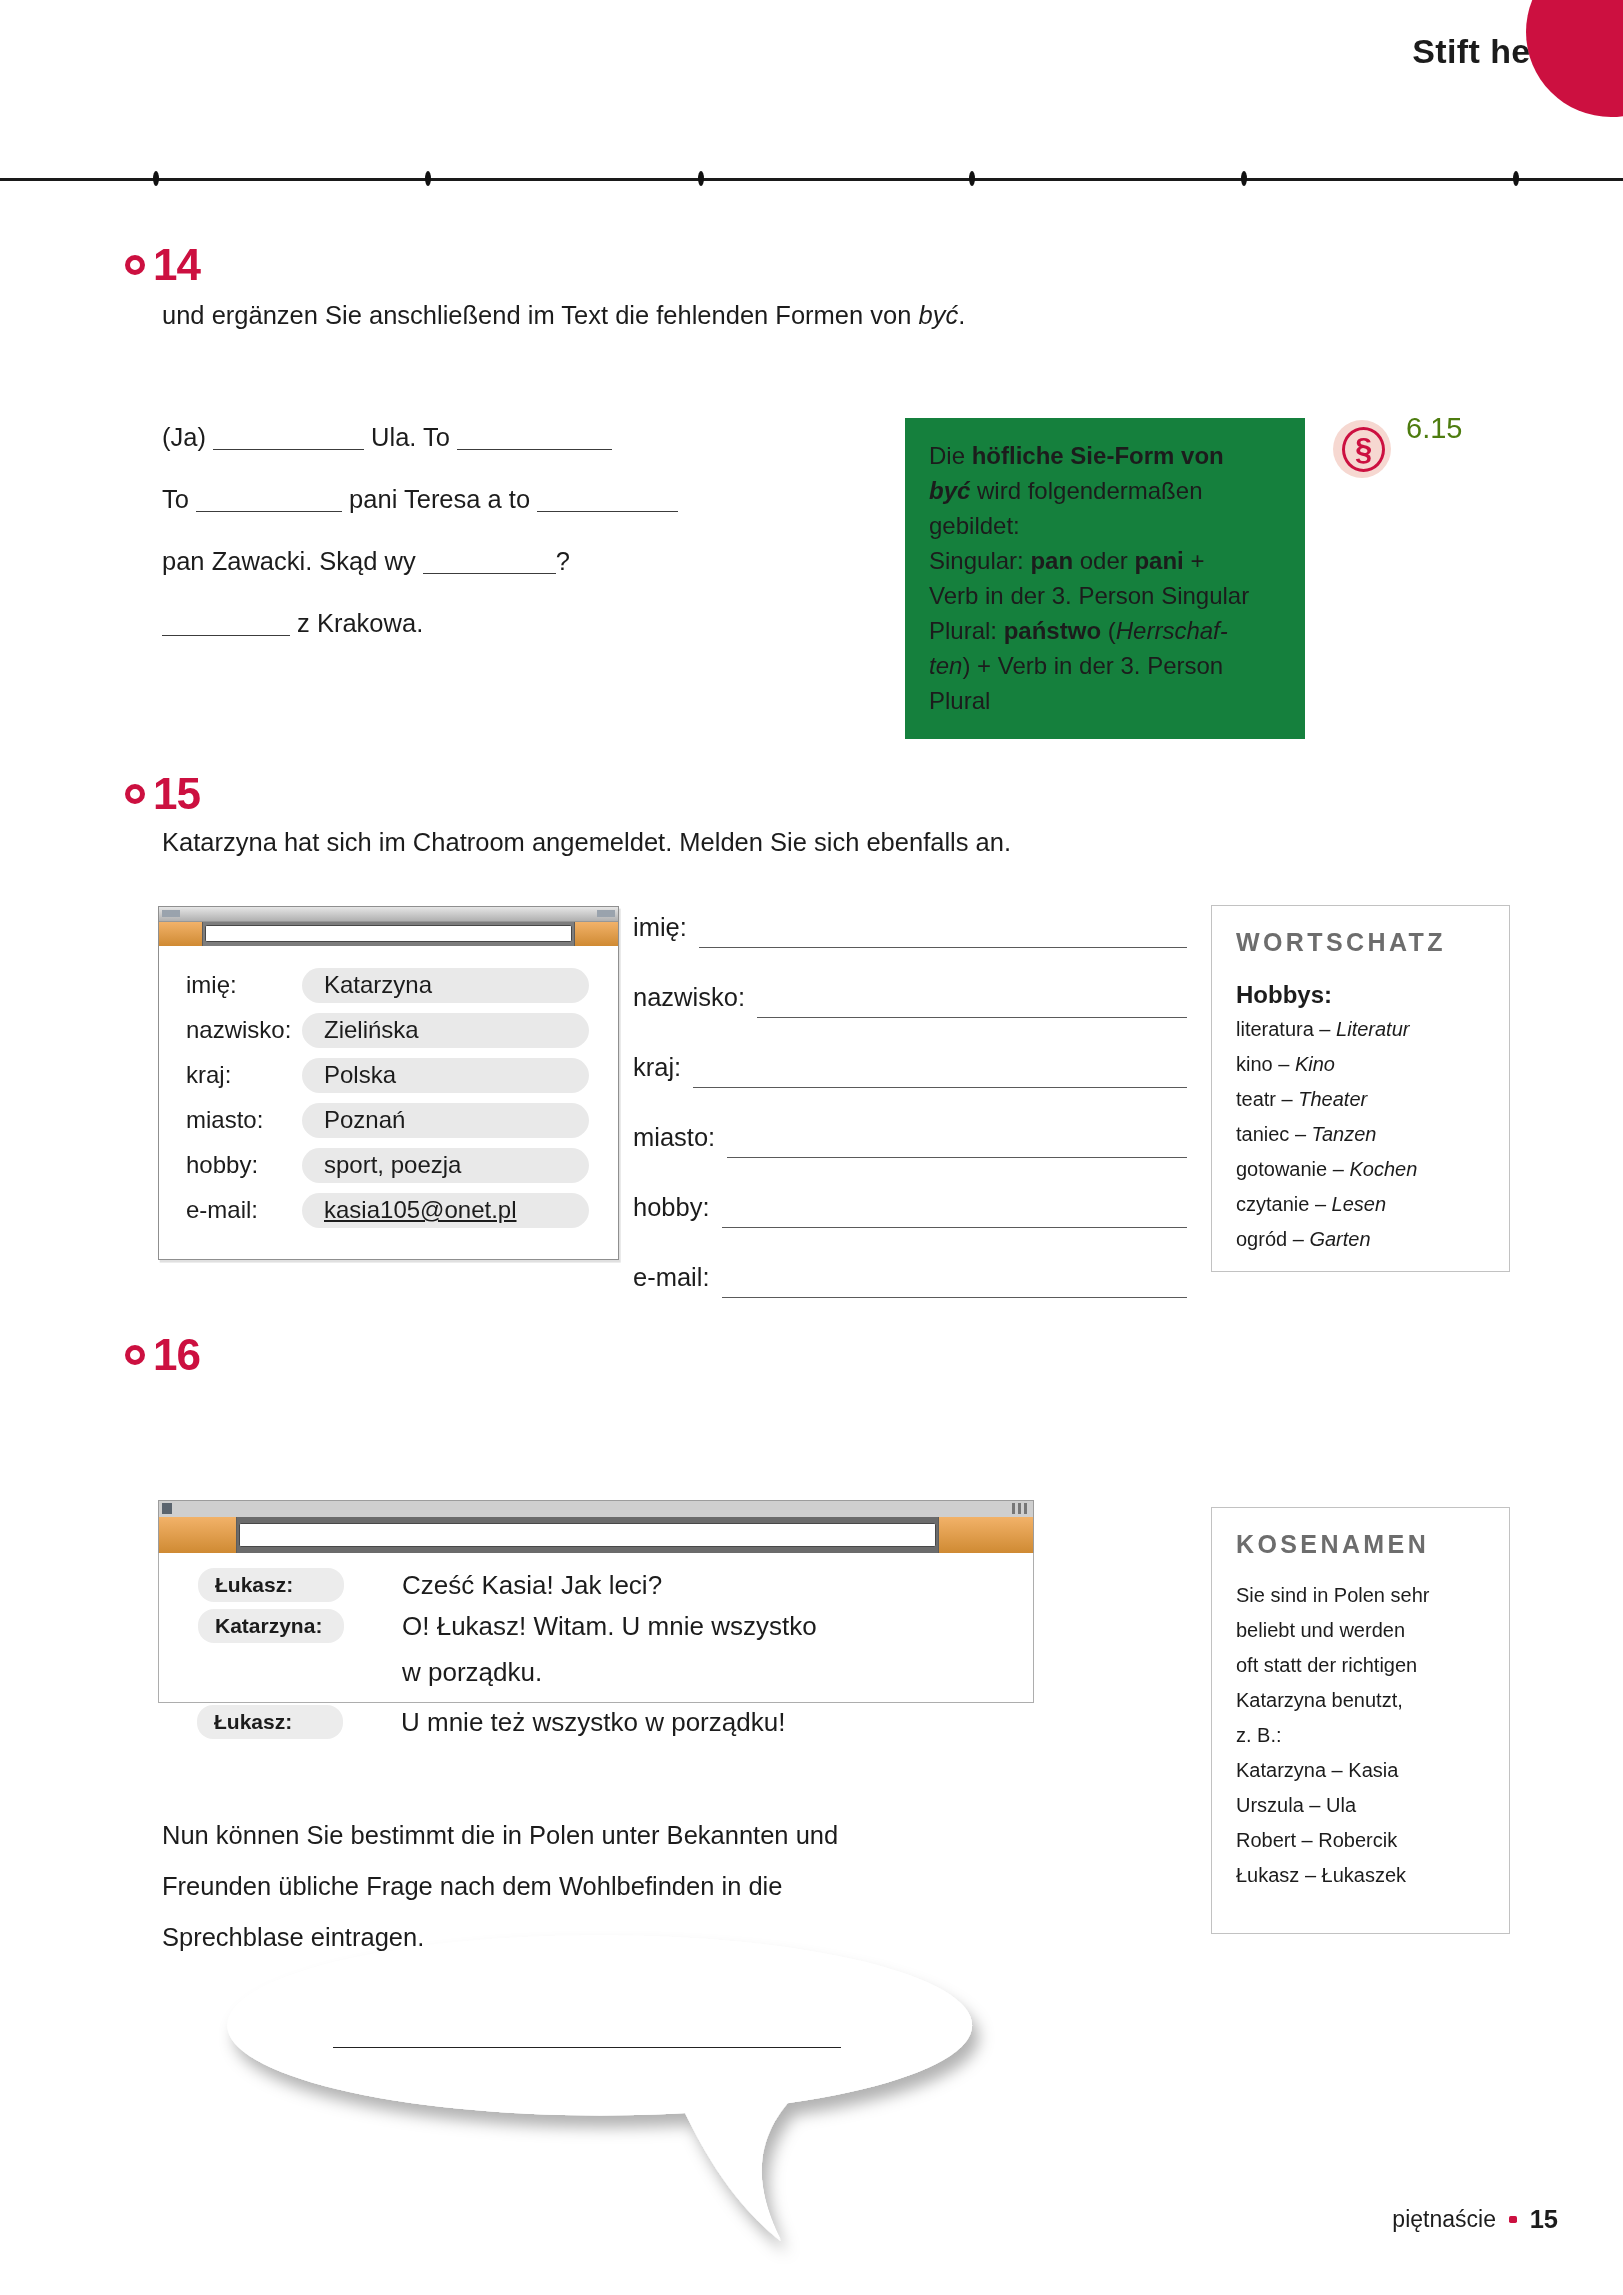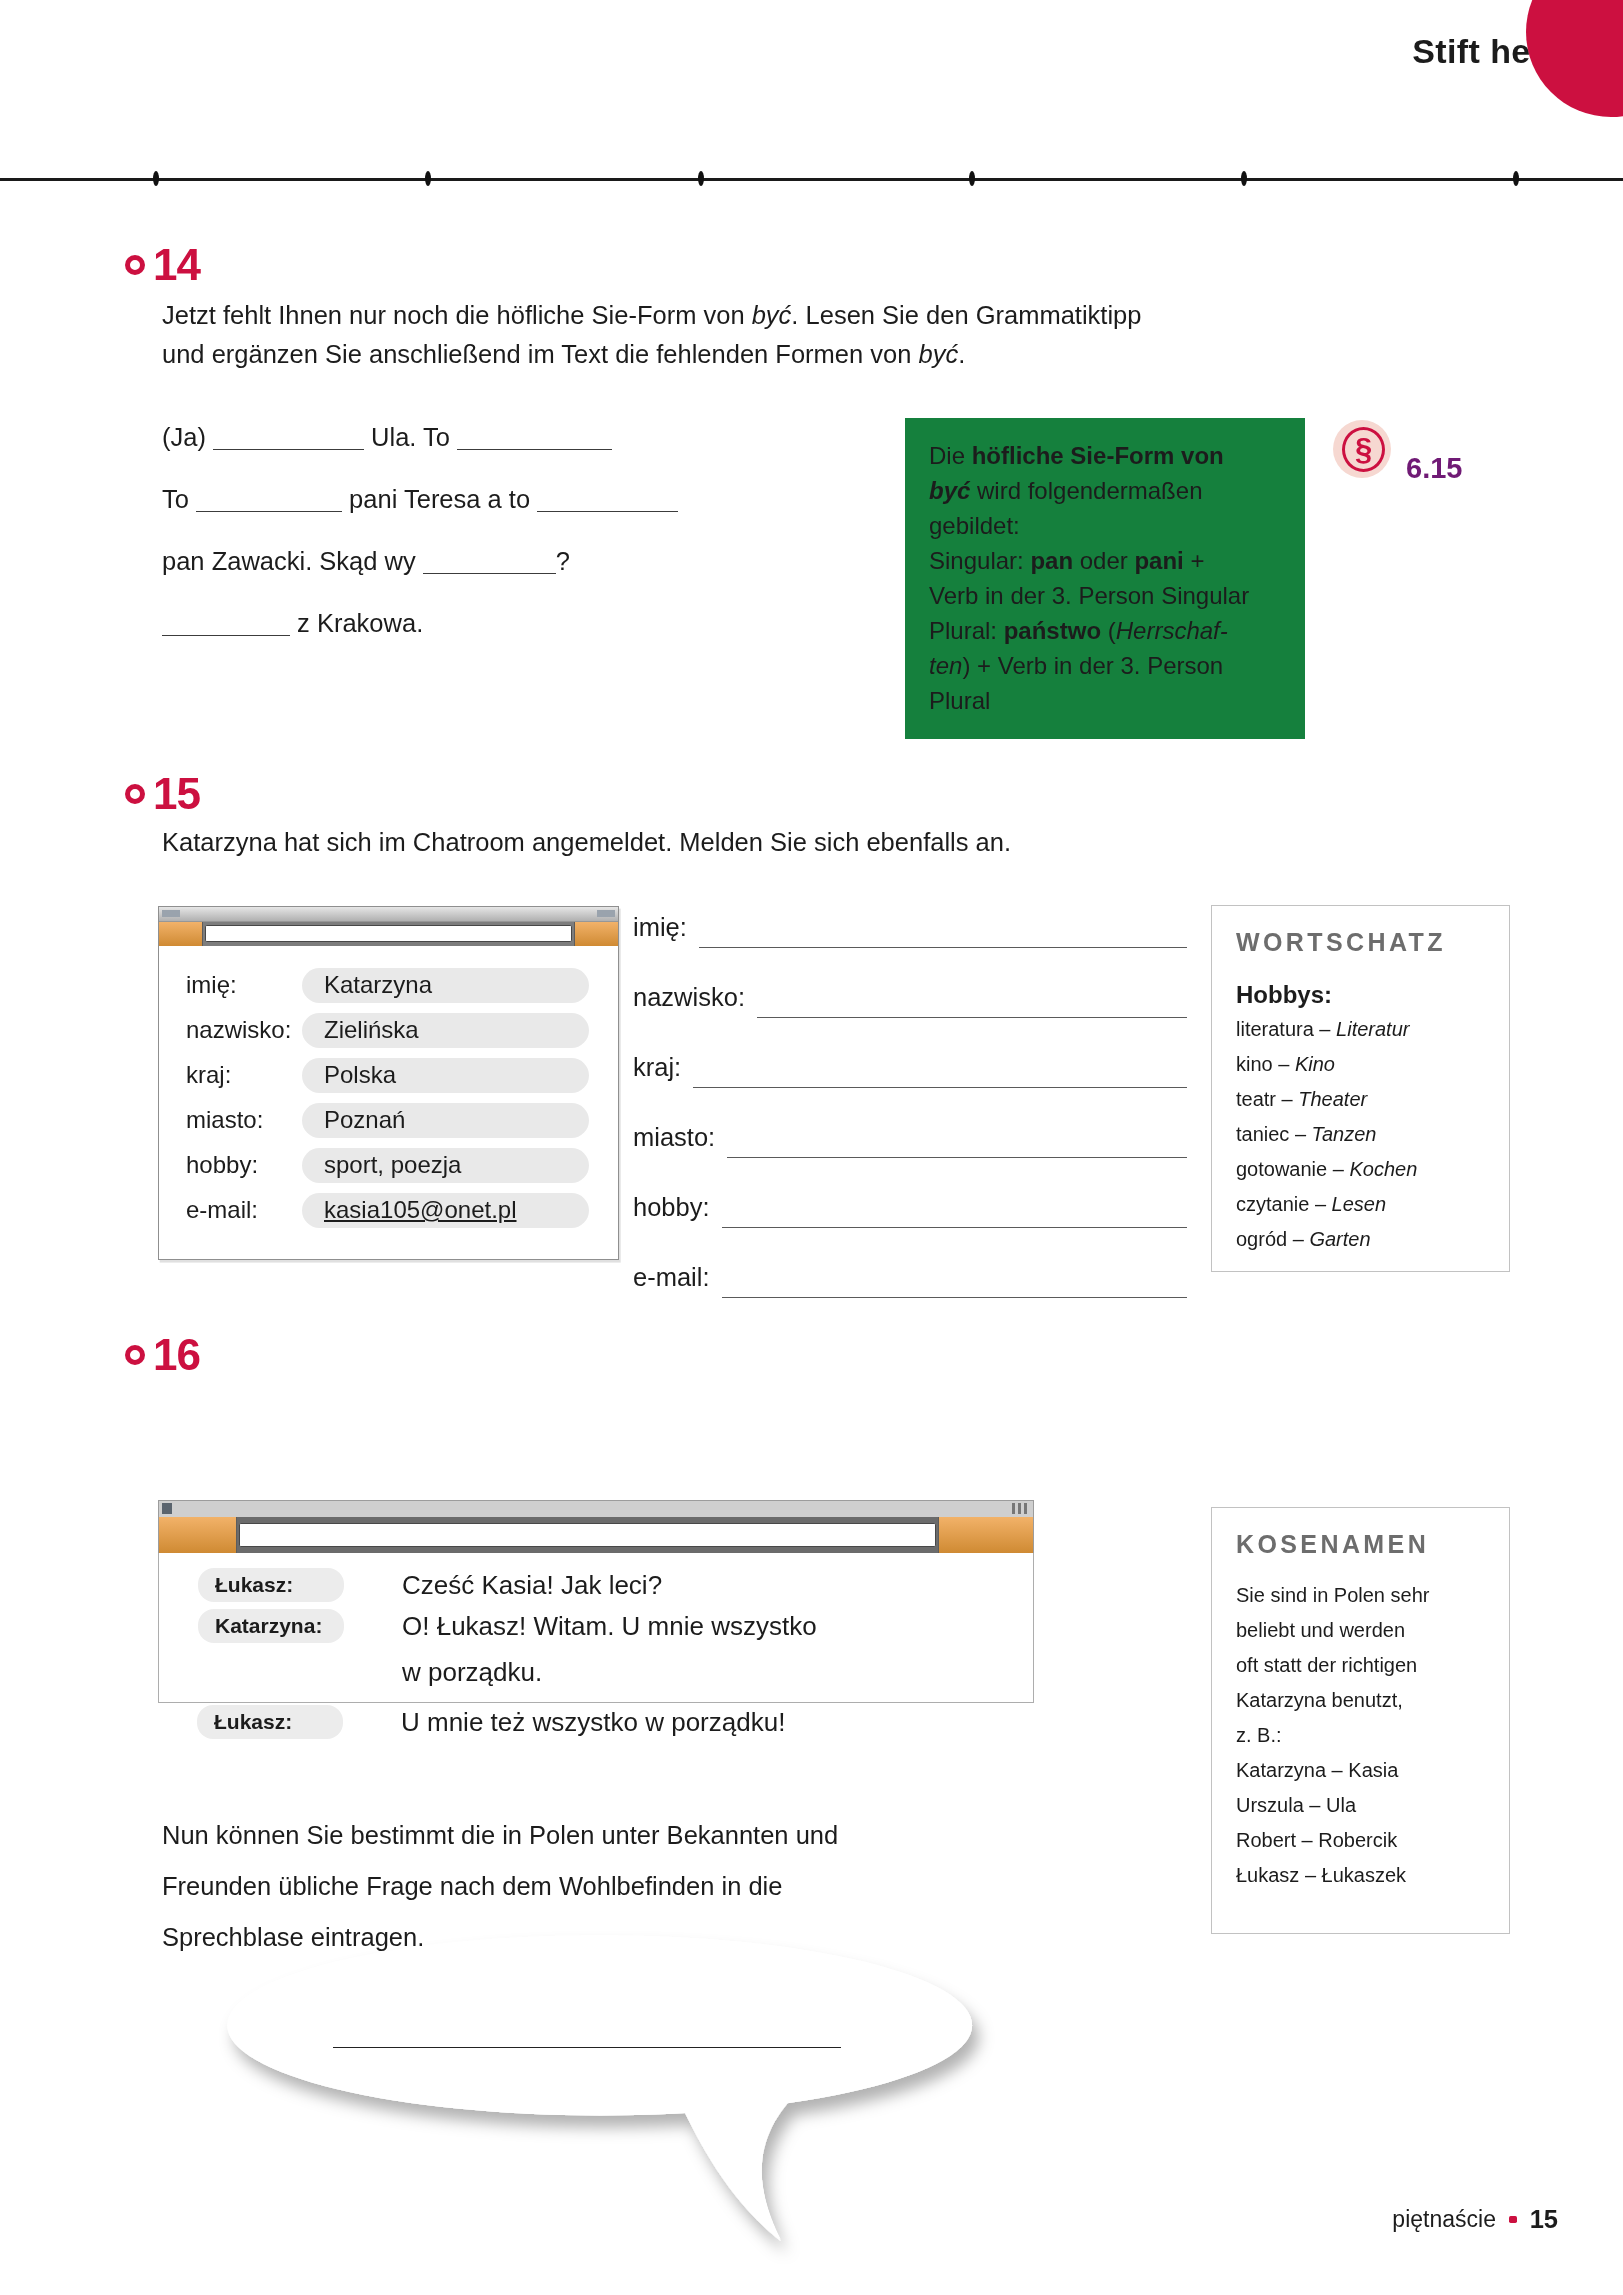--- a/index.html
+++ b/index.html
@@ -27,21 +27,21 @@
   .gap-line{height:62px;font-size:25.5px;}
   .blank{display:inline-block;border-bottom:1.7px solid #3c3c3c;height:25.5px;vertical-align:-4.3px;}
 
   
   .tip-box{left:905px;top:418px;width:400px;height:321px;background:#15803d;
            padding:20.4px 24px;box-sizing:border-box;}
   .tip-line{font-size:24px;line-height:35px;white-space:nowrap;}
   .para-halo{left:1333px;top:420px;width:58px;height:58px;border-radius:50%;background:#f6d8d1;}
   .para-ring{left:1342px;top:427px;width:37px;height:39px;border:3.4px solid #cc1040;border-radius:50%;
              display:flex;align-items:center;justify-content:center;font-size:31px;font-weight:700;color:#cc1040;}
-  .para-ref{left:1406px;top:452px;font-size:29px;color:#701a75;font-weight:bold;}
+  .para-ref{left:1406px;top:412px;font-size:29px;color:#4d7c0f;}
 
   
   .win{box-sizing:border-box;background:#fff;border:1.7px solid #8f8f8f;box-shadow:1.7px 2.6px 0 rgba(0,0,0,.12);}
   .win-titlebar{height:13.6px;background:linear-gradient(#e6e6e6,#b0b0b0);border-bottom:0.9px solid #979797;position:relative;}
   .win-titlebar .tb-chip{position:absolute;top:2.6px;width:18.7px;height:7.7px;background:#9aa3ad;}
   .win-toolbar{height:24px;background:#7d7d7d;display:flex;align-items:center;}
   .tb-orange{width:44px;height:100%;background:linear-gradient(#f2b269,#cf8a33);box-sizing:border-box;}
   .tb-orange.left{border-right:0.9px solid #5d5d5d;}
   .tb-orange.right{border-left:0.9px solid #5d5d5d;}
   .tb-white{flex:1;height:14.5px;background:#fff;margin:0 1.7px;border:0.9px solid #474747;border-radius:1.7px;}
@@ -106,21 +106,20 @@
   <div class="abs ruler-dot" style="left:698px;"></div>
   <div class="abs ruler-dot" style="left:969px;"></div>
   <div class="abs ruler-dot" style="left:1241px;"></div>
   <div class="abs ruler-dot" style="left:1513px;"></div>
 
   <div class="abs ex-ring" style="left:125px;top:255px;"></div>
   <div class="abs ex-num" style="left:153px;top:243px;color:#cc1040;">14</div>
 
   <div class="abs" style="left:162px;top:296px;">
 
-  <div class="body-text intro-line"><span>Jetzt fehlt Ihnen nur noch die höfliche Sie-Form von </span><span class="i">być</span><span>. Lesen Sie den Grammatiktipp</span></div>
       <div class="body-text intro-line"><span>und ergänzen Sie anschließend im Text die fehlenden Formen von </span><span class="i">być</span><span>.</span></div>
     </div>
 
   <div class="abs" style="left:162px;top:423px;width:765px;">
 
   <div class="gap-line"><span>(Ja) </span><span class="blank" style="width: 151px;"></span><span> Ula. To </span><span class="blank" style="width: 155px;"></span></div>
       <div class="gap-line"><span>To </span><span class="blank" style="width: 146px;"></span><span> pani Teresa a to </span><span class="blank" style="width: 141px;"></span></div>
       <div class="gap-line"><span>pan Zawacki. Skąd wy </span><span class="blank" style="width: 133px;"></span><span>?</span></div>
       <div class="gap-line"><span class="blank" style="width: 128px;"></span><span> z Krakowa.</span></div>
     </div>

